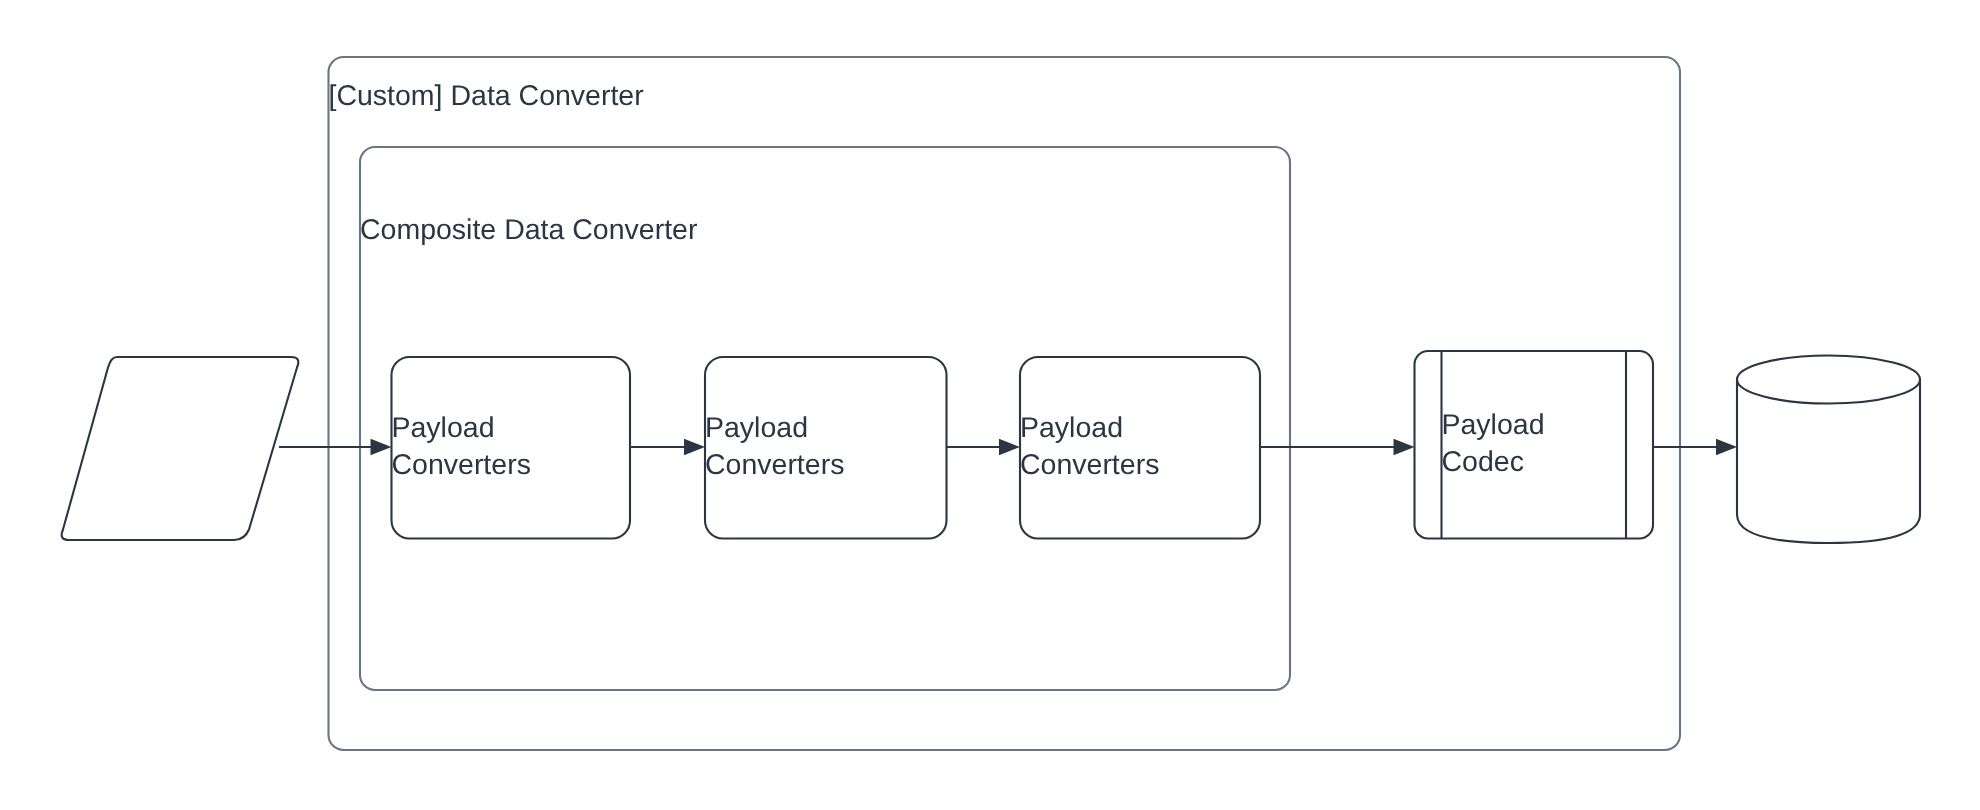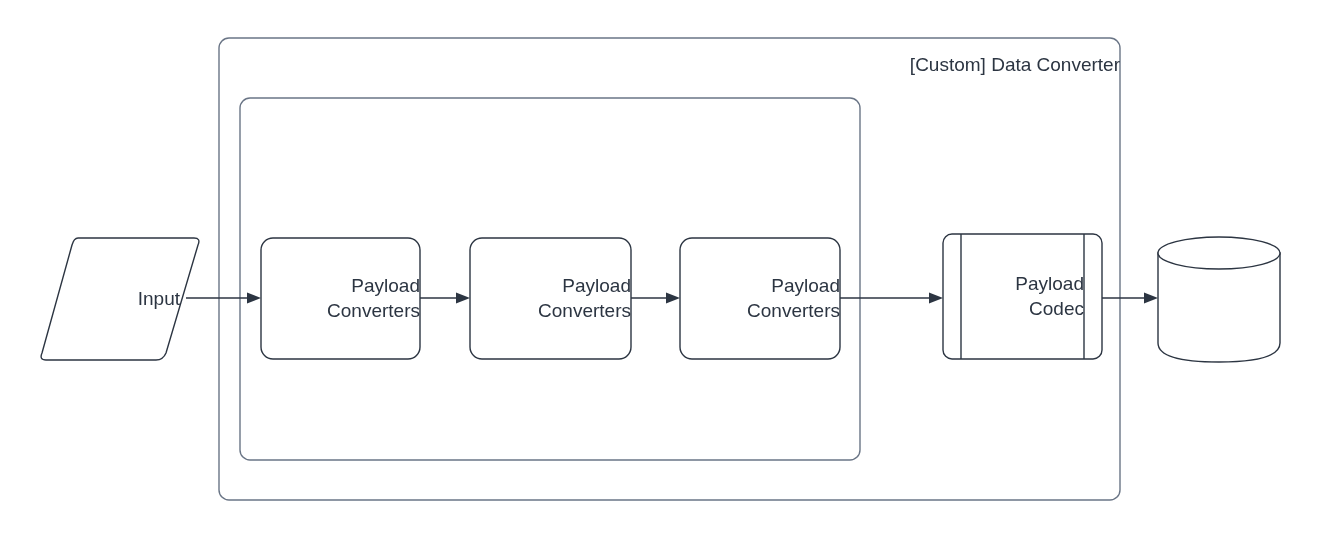--- a/index.html
+++ b/index.html
@@ -46,21 +46,21 @@
     fill: #2c3542;
     stroke: none;
   }
   .codec-divider {
     stroke: #2c3542;
     stroke-width: 1.4;
     fill: none;
   }
   .lbl {
     position: absolute;
-    text-align: right;
+    text-align: left;
     line-height: 1.32;
     font-size: 19px;
     color: #2c3542;
     white-space: pre-line;
     user-select: none;
   }
   .lbl-container {
     font-size: 19px;
   }
 </style>
@@ -102,22 +102,22 @@
     <line class="edge-line" x1="840" y1="298" x2="933" y2="298"></line>
     <path class="edge-head" d="M 943 298 L 929 292.5 L 929 303.5 Z"></path>
 
     <line class="edge-line" x1="1102" y1="298" x2="1148" y2="298"></line>
     <path class="edge-head" d="M 1158 298 L 1144 292.5 L 1144 303.5 Z"></path>
 
   </svg>
 
   <div class="lbl lbl-container" style="left:219px; top:52px; width:901px;">[Custom] Data Converter</div>
 
+  <div class="lbl lbl-container" style="left:240px; top:141px; width:620px;">Composite Data Converter</div>
 
-  <div class="lbl" style="left:60px; top:286px; width:120px;">Input</div>
 
   <div class="lbl" style="left:261px; top:273px; width:159px;">Payload
 Converters</div>
 
   <div class="lbl" style="left:470px; top:273px; width:161px;">Payload
 Converters</div>
 
   <div class="lbl" style="left:680px; top:273px; width:160px;">Payload
 Converters</div>
 

